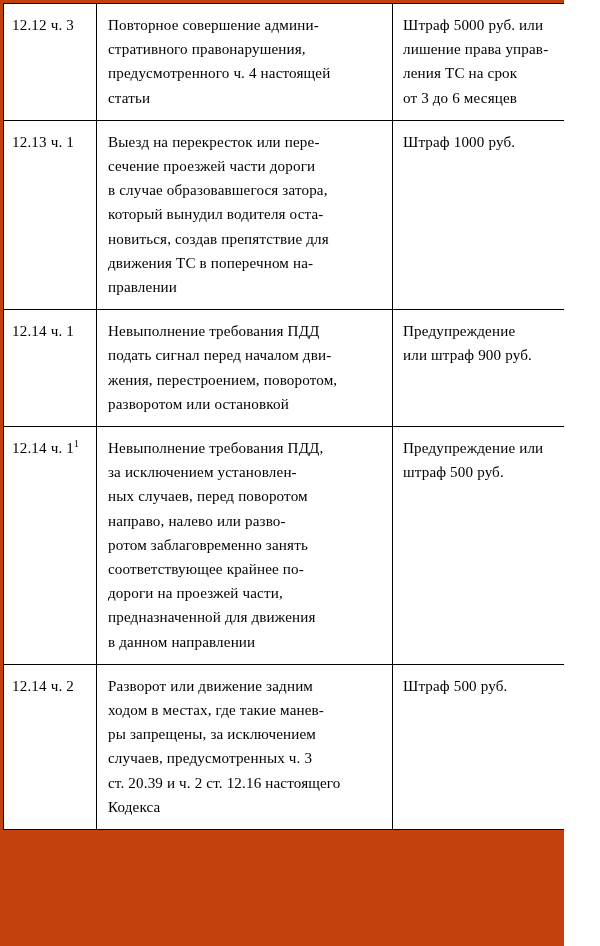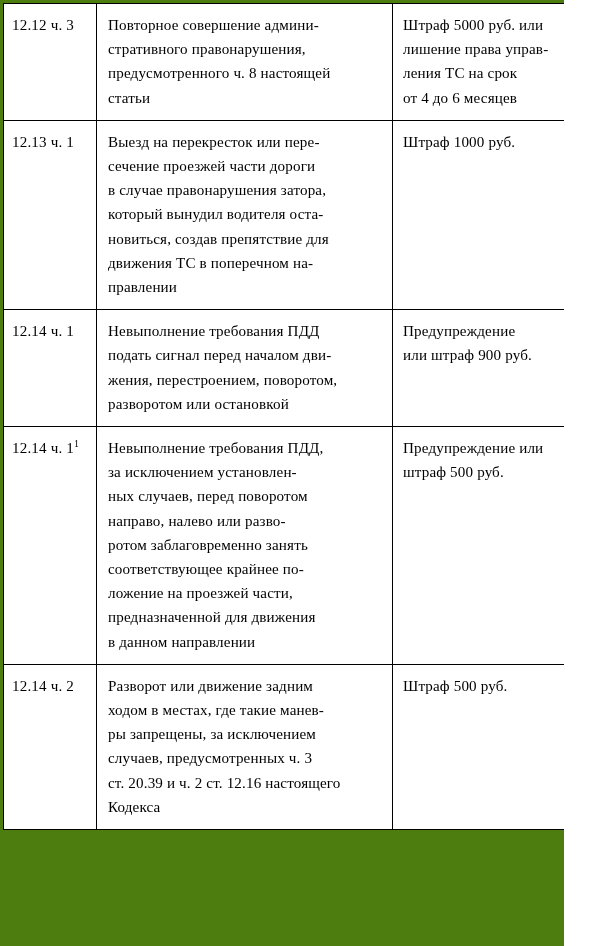--- a/index.html
+++ b/index.html
@@ -14,21 +14,21 @@
     font-family: "Liberation Serif", "DejaVu Serif", serif;
     color: #000000;
     -webkit-font-smoothing: antialiased;
   }
 
   .page {
     position: relative;
     width: 564px;
     height: 946px;
     overflow: hidden;
-    background: #4d7c0f;
+    background: #c2410c;
   }
 
   table.fines-table {
     position: absolute;
     left: 3px;
     top: 3px;
     width: 592px;
     border-collapse: collapse;
     table-layout: fixed;
     background: #ffffff;
@@ -96,39 +96,39 @@
     </colgroup>
     <tbody>
 
       <tr class="row-1">
         <td class="article">
           <div class="cell-inner">12.12 ч. 3</div>
         </td>
         <td class="offence">
           <div class="cell-inner">Повторное совершение админи-
 стративного правонарушения,
-предусмотренного ч. 8 настоящей
+предусмотренного ч. 4 настоящей
 статьи</div>
         </td>
         <td class="penalty">
           <div class="cell-inner">Штраф 5000 руб. или
 лишение права управ-
 ления ТС на срок
-от 4 до 6 месяцев</div>
+от 3 до 6 месяцев</div>
         </td>
       </tr>
 
       <tr class="row-2">
         <td class="article">
           <div class="cell-inner">12.13 ч. 1</div>
         </td>
         <td class="offence">
           <div class="cell-inner">Выезд на перекресток или пере-
 сечение проезжей части дороги
-в случае правонарушения затора,
+в случае образовавшегося затора,
 который вынудил водителя оста-
 новиться, создав препятствие для
 движения ТС в поперечном на-
 правлении</div>
         </td>
         <td class="penalty">
           <div class="cell-inner">Штраф 1000 руб.</div>
         </td>
       </tr>
 
@@ -153,21 +153,21 @@
         <td class="article">
           <div class="cell-inner"><span>12.14 ч. 1</span><sup class="sup-mark">1</sup></div>
         </td>
         <td class="offence">
           <div class="cell-inner">Невыполнение требования ПДД,
 за исключением установлен-
 ных случаев, перед поворотом
 направо, налево или разво-
 ротом заблаговременно занять
 соответствующее крайнее по-
-ложение на проезжей части,
+дороги на проезжей части,
 предназначенной для движения
 в данном направлении</div>
         </td>
         <td class="penalty">
           <div class="cell-inner">Предупреждение или
 штраф 500 руб.</div>
         </td>
       </tr>
 
       <tr class="row-6">

